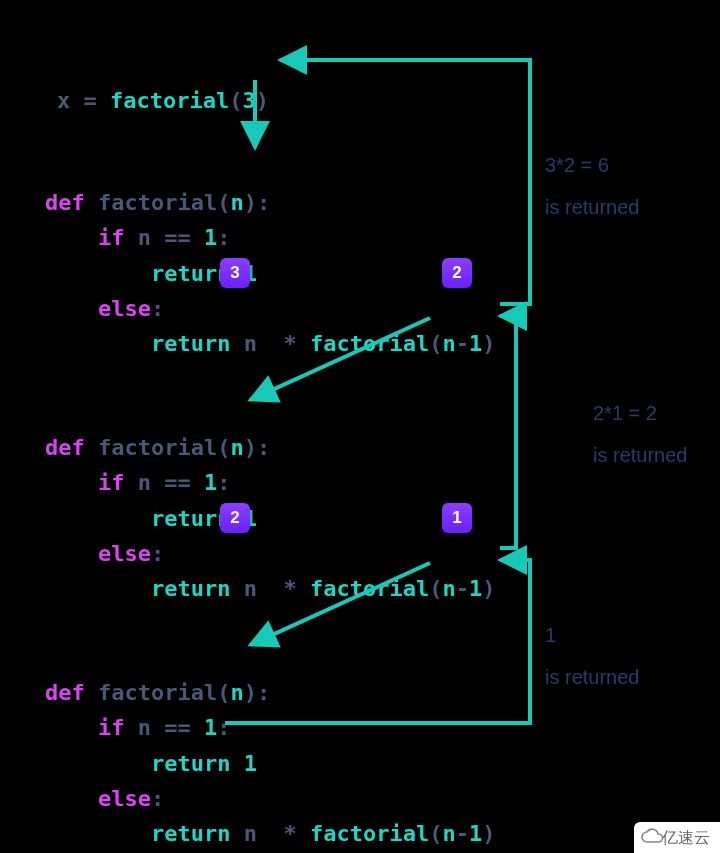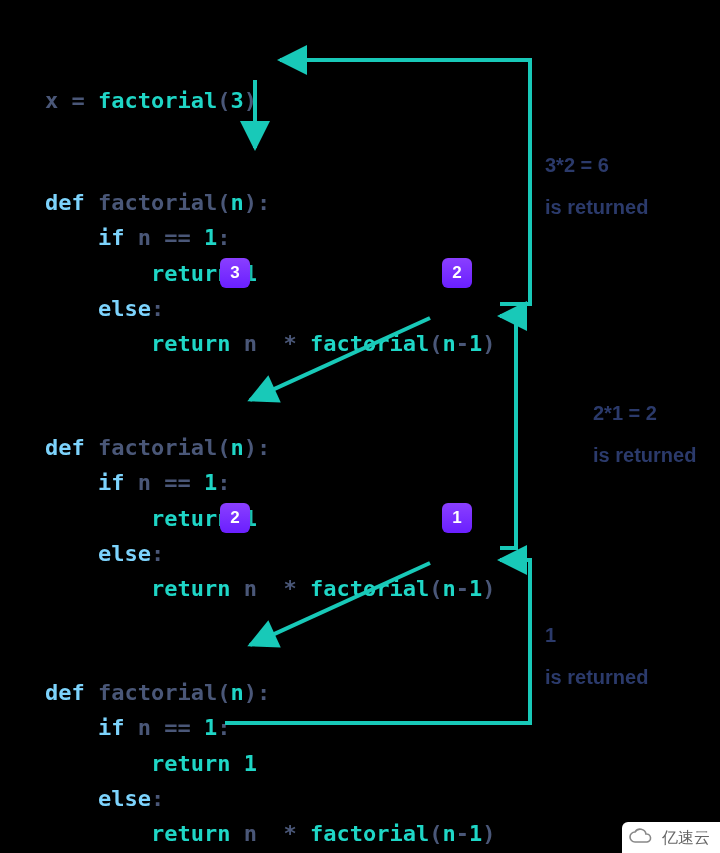--- a/index.html
+++ b/index.html
@@ -20,27 +20,27 @@
     height: 853px;
   }
   .code {
     position: absolute;
     white-space: pre;
     line-height: 1.6;
     font-weight: 600;
   }
   .c-cyan { color: #1fd6c6; }
   .c-dim  { color: #4a5778; }
-  .c-purple { color: #7dd3fc; }
+  .c-purple { color: #d946ef; }
   .anno {
     position: absolute;
     color: #2b3a6b;
     font-family: Arial, Helvetica, sans-serif;
     font-size: 20px;
-    font-weight: 700;
+    font-weight: 400;
     line-height: 1.5;
   }
   .badge {
     position: absolute;
     width: 30px;
     height: 30px;
     border-radius: 6px;
     background: linear-gradient(180deg, #8a3fff 0%, #6a1fff 100%);
     color: #fff;
     font-family: Arial, Helvetica, sans-serif;
@@ -59,37 +59,37 @@
     pointer-events: none;
   }
   .watermark {
     position: absolute;
     right: 0;
     bottom: 0;
     background: #fff;
     color: #666;
     font-family: "Microsoft YaHei", Arial, sans-serif;
     font-size: 16px;
-    padding: 6px 10px 4px 40px;
+    padding: 6px 10px 4px 28px;
     border-top-left-radius: 6px;
     display: flex;
     align-items: center;
   }
   .watermark .cloud {
     position: absolute;
     left: 6px;
     top: 4px;
   }
 </style>
 </head>
 <body>
 
 <div class="canvas">
 
-  <div class="code" style="left:45px; top:48px;">
+  <div class="code" style="left:57px; top:48px;">
 <span class="c-dim">x </span><span class="c-dim">=</span><span class="c-dim"> </span><span class="c-cyan">factorial</span><span class="c-dim">(</span><span class="c-cyan">3</span><span class="c-dim">)</span>
   </div>
 
   <div class="code" style="left:45px; top:150px;">
 <span class="c-purple">def</span><span> </span><span class="c-dim">factorial</span><span class="c-dim">(</span><span class="c-cyan">n</span><span class="c-dim">):</span>
 <span>    </span><span class="c-purple">if</span><span class="c-dim"> n </span><span class="c-dim">==</span><span class="c-dim"> </span><span class="c-cyan">1</span><span class="c-dim">:</span>
 <span>        </span><span class="c-cyan">return</span><span> </span><span class="c-cyan">1</span>
 <span>    </span><span class="c-purple">else</span><span class="c-dim">:</span>
 <span>        </span><span class="c-cyan">return</span><span class="c-dim"> n </span><span class="c-dim"> * </span><span class="c-cyan">factorial</span><span class="c-dim">(</span><span class="c-cyan">n</span><span class="c-dim">-</span><span class="c-cyan">1</span><span class="c-dim">)</span>
   </div>

